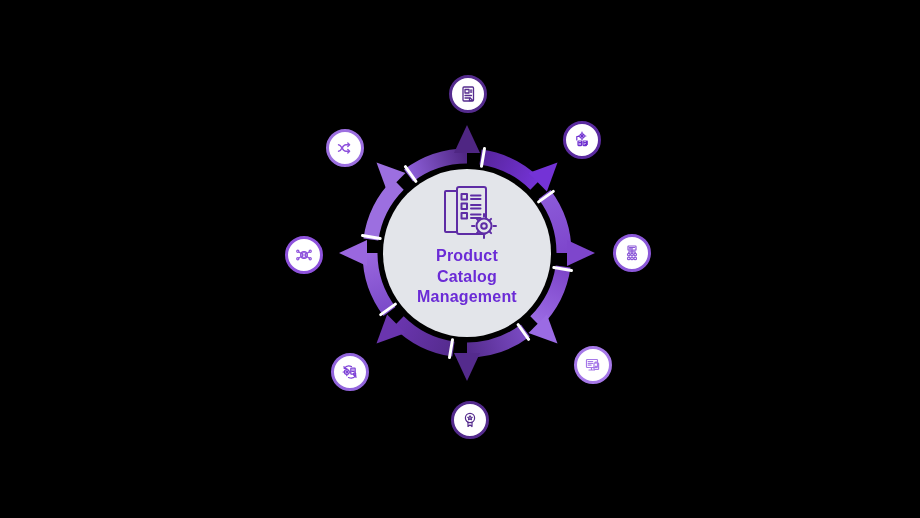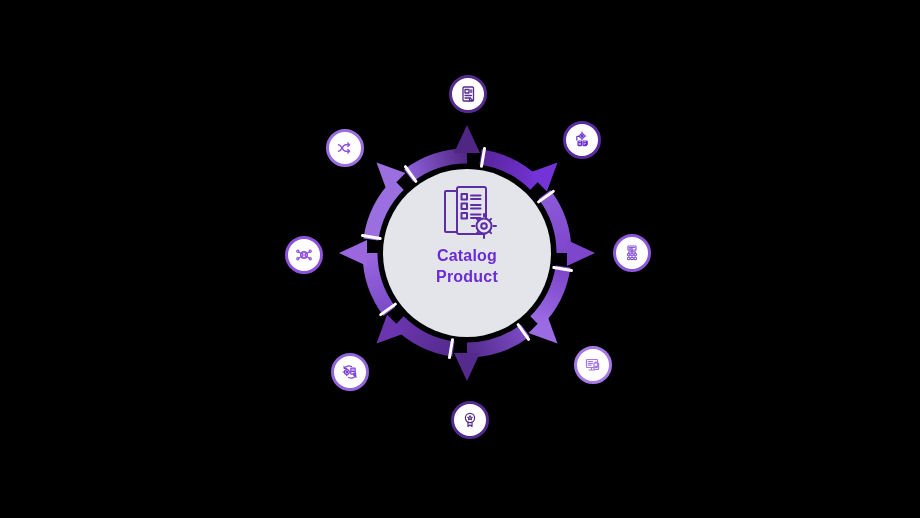--- a/index.html
+++ b/index.html
@@ -177,16 +177,17 @@
     <rect x="26.5" y="19.5" width="5.5" height="5.5"></rect>
     <rect x="26.5" y="29" width="5.5" height="5.5"></rect>
     <path d="M36 11.5h9.5 M36 15h9.5 M36 21h9.5 M36 24.5h9.5 M36 30.5h9.5 M36 34h9.5"></path>
     <circle cx="49" cy="42" r="7.5" fill="#E3E5EA"></circle>
     <path d="M49 32.5v-2.5 M49 51.5v2.5 M39.5 42h-2.5 M58.5 42h2.5 M54.3 36.7L56.1 34.9 M54.3 47.3L56.1 49.1 M43.7 36.7L41.9 34.9 M43.7 47.3L41.9 49.1"></path>
     <circle cx="49" cy="42" r="2.8"></circle>
   </g>
 </svg>
 
 <div class="center-label">
+  <div>Product</div>
   <div>Catalog</div>
-  <div>Product</div>
+  <div>Management</div>
 </div>
 </div>
 
 </body></html>

